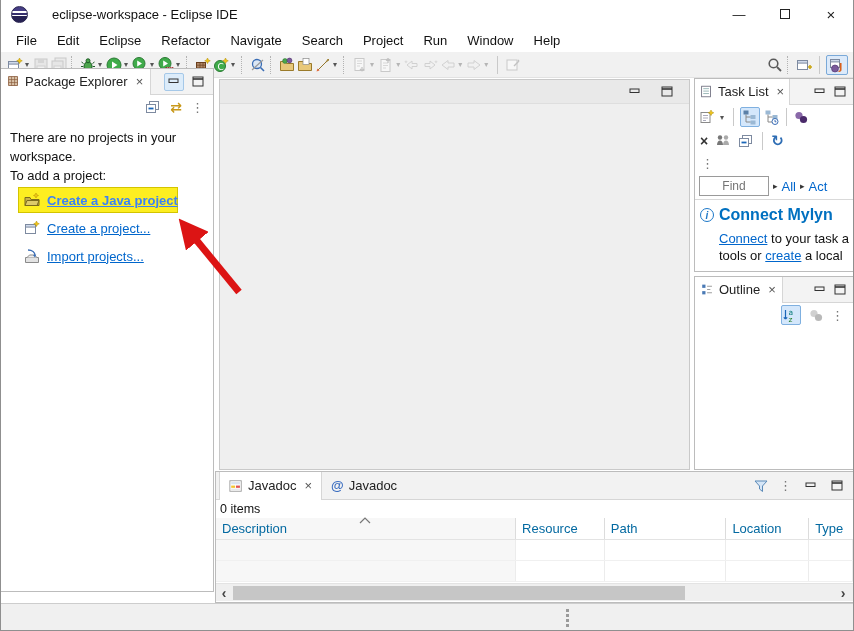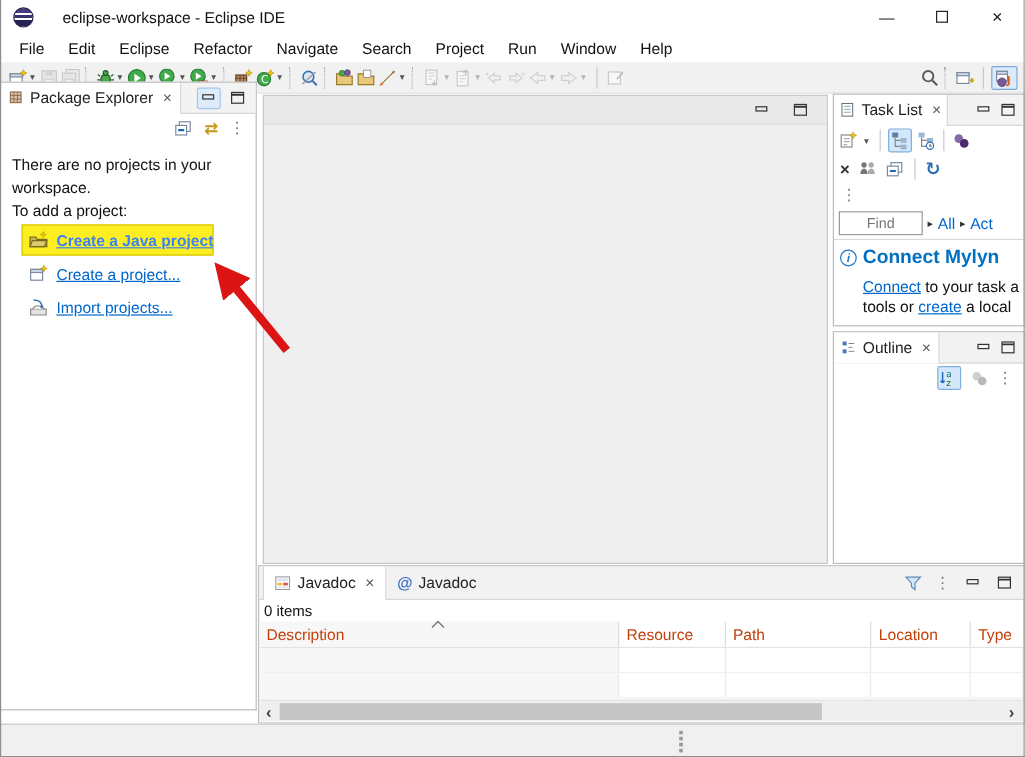--- a/index.html
+++ b/index.html
@@ -79,21 +79,21 @@
   #outline { left:694px; top:276px; width:160px; height:194px; }
   .outline-text { padding:6px 6px 0 7px; line-height:18px; color:#111; }
 
   #problems { left:215px; top:471px; width:639px; height:132px; }
   .ptabrow { height:28px; background:#f2f2f2; border-bottom:1px solid #d6d6d6; display:flex; align-items:center; }
   .ptab { height:28px; display:flex; align-items:center; gap:5px; padding:0 9px; color:#222; }
   .ptab.active { background:#fff; border-right:1px solid #d6d6d6; border-left:1px solid #d6d6d6; margin-left:3px; }
   .pt-icons { margin-left:auto; display:flex; align-items:center; gap:10px; padding-right:8px; }
   .items-row { height:18px; display:flex; align-items:center; padding-left:4px; font-size:12.5px; color:#111; }
   .thead { height:22px; display:flex; border-bottom:1px solid #e3e3e3; position:relative; }
-  .th { border-right:1px solid #dcdcdc; display:flex; align-items:center; padding-left:6px; font-size:13px; color:#c2410c; position:relative; }
+  .th { border-right:1px solid #dcdcdc; display:flex; align-items:center; padding-left:6px; font-size:13px; color:#0369a1; position:relative; }
   .c0 { width:301px; background:#f7f7f7; } .c1 { width:89px; } .c2 { width:122px; } .c3 { width:83px; } .c4 { width:44px; border-right:none; }
   .sortmark { position:absolute; left:143px; top:-1px; }
   .trow { height:21px; display:flex; border-bottom:1px solid #f0f0f0; }
   .td { border-right:1px solid #ececec; height:100%; }
   .hscroll { position:absolute; left:0; bottom:1px; width:637px; height:18px; background:#efefef; border-top:1px solid #e3e3e3; display:flex; align-items:center; }
   .scroll-arrow { width:16px; text-align:center; color:#444; font-size:14px; font-weight:bold; }
   .thumb { position:absolute; left:17px; top:2px; width:452px; height:14px; background:#c6c6c6; }
   .scroll-right { position:absolute; right:2px; }
 
   .statusbar { position:absolute; left:0; top:603px; width:854px; height:27px; background:#f0f0f0; border-top:1px solid #cdcdcd; }

